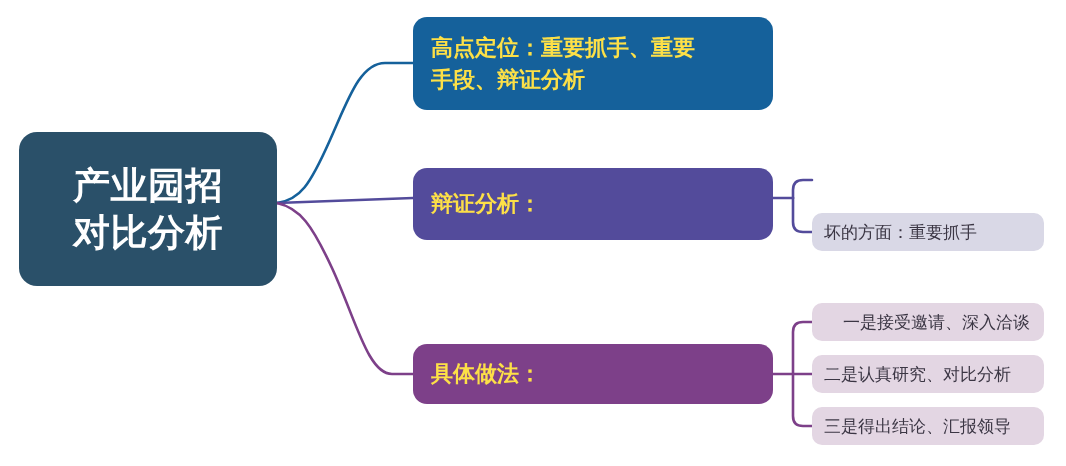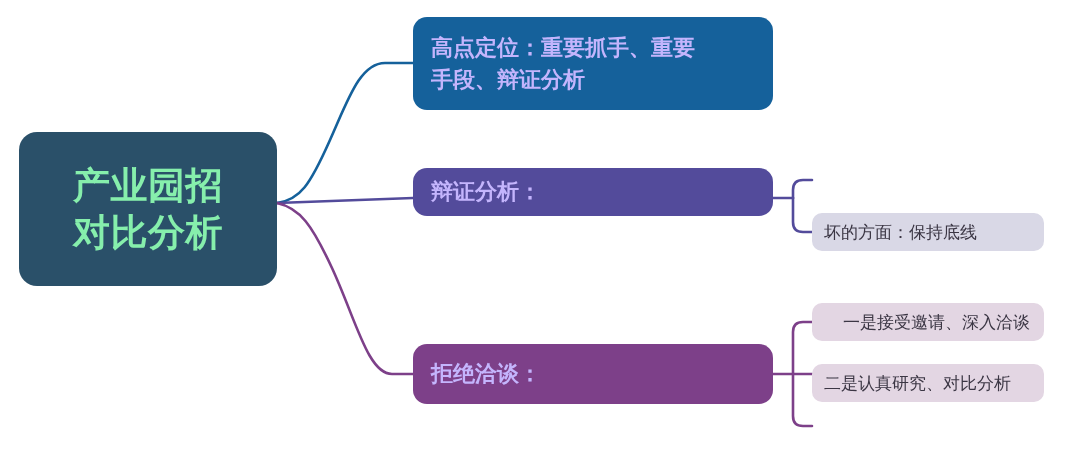--- a/index.html
+++ b/index.html
@@ -36,48 +36,48 @@
     left: 19px;
     top: 132px;
     width: 258px;
     height: 154px;
     background: #2a5069;
     border-radius: 18px;
     justify-content: center;
     text-align: center;
   }
   .root-label {
-    color: #86efac;
+    color: #ffffff;
     font-size: 37px;
     font-weight: bold;
     line-height: 1.28;
     letter-spacing: 0.5px;
   }
   .branch-node {
     left: 413px;
     width: 360px;
     padding: 0 18px;
   }
   .branch-1 {
     top: 17px;
     height: 93px;
     background: #15619b;
   }
   .branch-2 {
     top: 168px;
-    height: 48px;
+    height: 72px;
     background: #534b9b;
   }
   .branch-3 {
     top: 344px;
     height: 60px;
     background: #7d4089;
   }
   .branch-label {
-    color: #c4b5fd;
+    color: #fde047;
     font-size: 22px;
     font-weight: bold;
     line-height: 1.42;
   }
   .leaf-node {
     left: 812px;
     width: 232px;
     height: 38px;
     padding: 0 12px;
     border-radius: 10px;
@@ -90,21 +90,21 @@
   }
   .leaf-label {
     color: #3b3644;
     font-size: 17px;
     font-weight: normal;
     white-space: nowrap;
   }
   .leaf-a1 { top: 161px; }
   .leaf-a2 { top: 213px; }
   .leaf-b1 { top: 303px; padding-left: 31px; }
-  .leaf-b2 { top: 364px; align-items: center; }
+  .leaf-b2 { top: 355px; align-items: center; }
   .leaf-b3 { top: 407px; }
 </style>
 </head>
 <body>
 
 <div id="canvas">
 
   <svg id="connectors" viewBox="0 0 1066 466" width="1066" height="466" xmlns="http://www.w3.org/2000/svg">
 
     <path d="M277,203 C 300,200 310,185 330,140 C 348,100 360,63 385,63 L 413,63" fill="none" stroke="#15619b" stroke-width="2.6" stroke-linecap="round"></path>
@@ -135,27 +135,30 @@
       <div>高点定位：重要抓手、重要</div>
       <div>手段、辩证分析</div>
     </div>
   </div>
 
   <div class="node branch-node branch-2">
     <div class="branch-label">辩证分析：</div>
   </div>
 
   <div class="node branch-node branch-3">
-    <div class="branch-label">拒绝洽谈：</div>
+    <div class="branch-label">具体做法：</div>
   </div>
 
   <div class="node leaf-node leaf-a leaf-a2">
-    <div class="leaf-label">坏的方面：保持底线</div>
+    <div class="leaf-label">坏的方面：重要抓手</div>
   </div>
 
   <div class="node leaf-node leaf-b leaf-b1">
     <div class="leaf-label">一是接受邀请、深入洽谈</div>
   </div>
   <div class="node leaf-node leaf-b leaf-b2">
     <div class="leaf-label">二是认真研究、对比分析</div>
   </div>
+  <div class="node leaf-node leaf-b leaf-b3">
+    <div class="leaf-label">三是得出结论、汇报领导</div>
+  </div>
 
 </div>
 
 </body></html>

